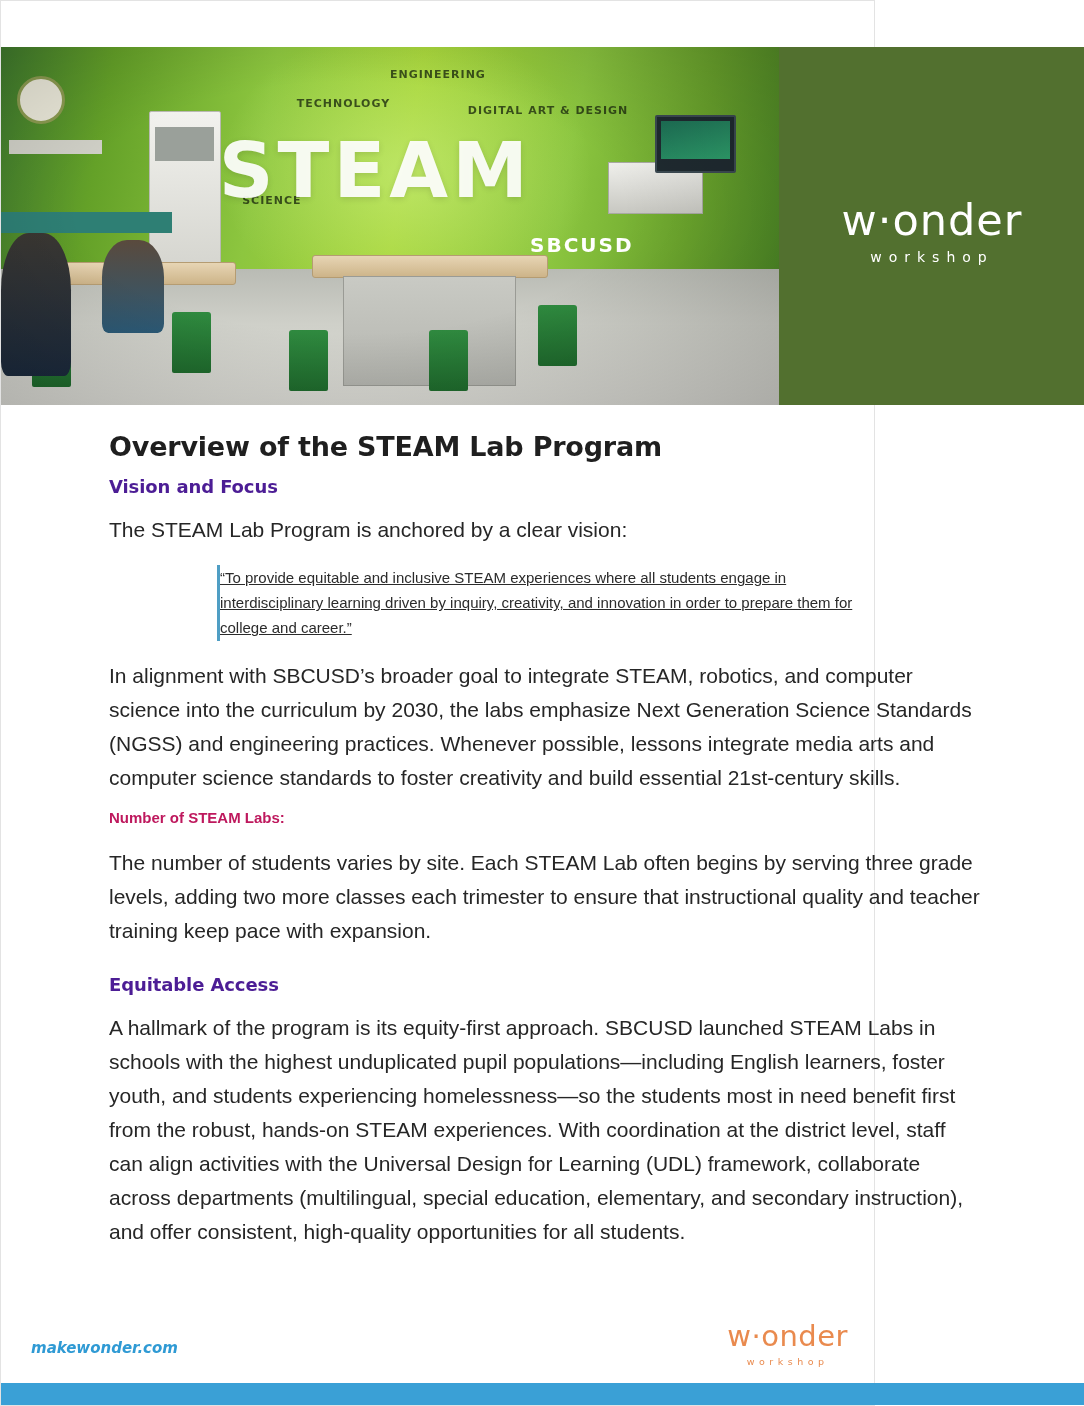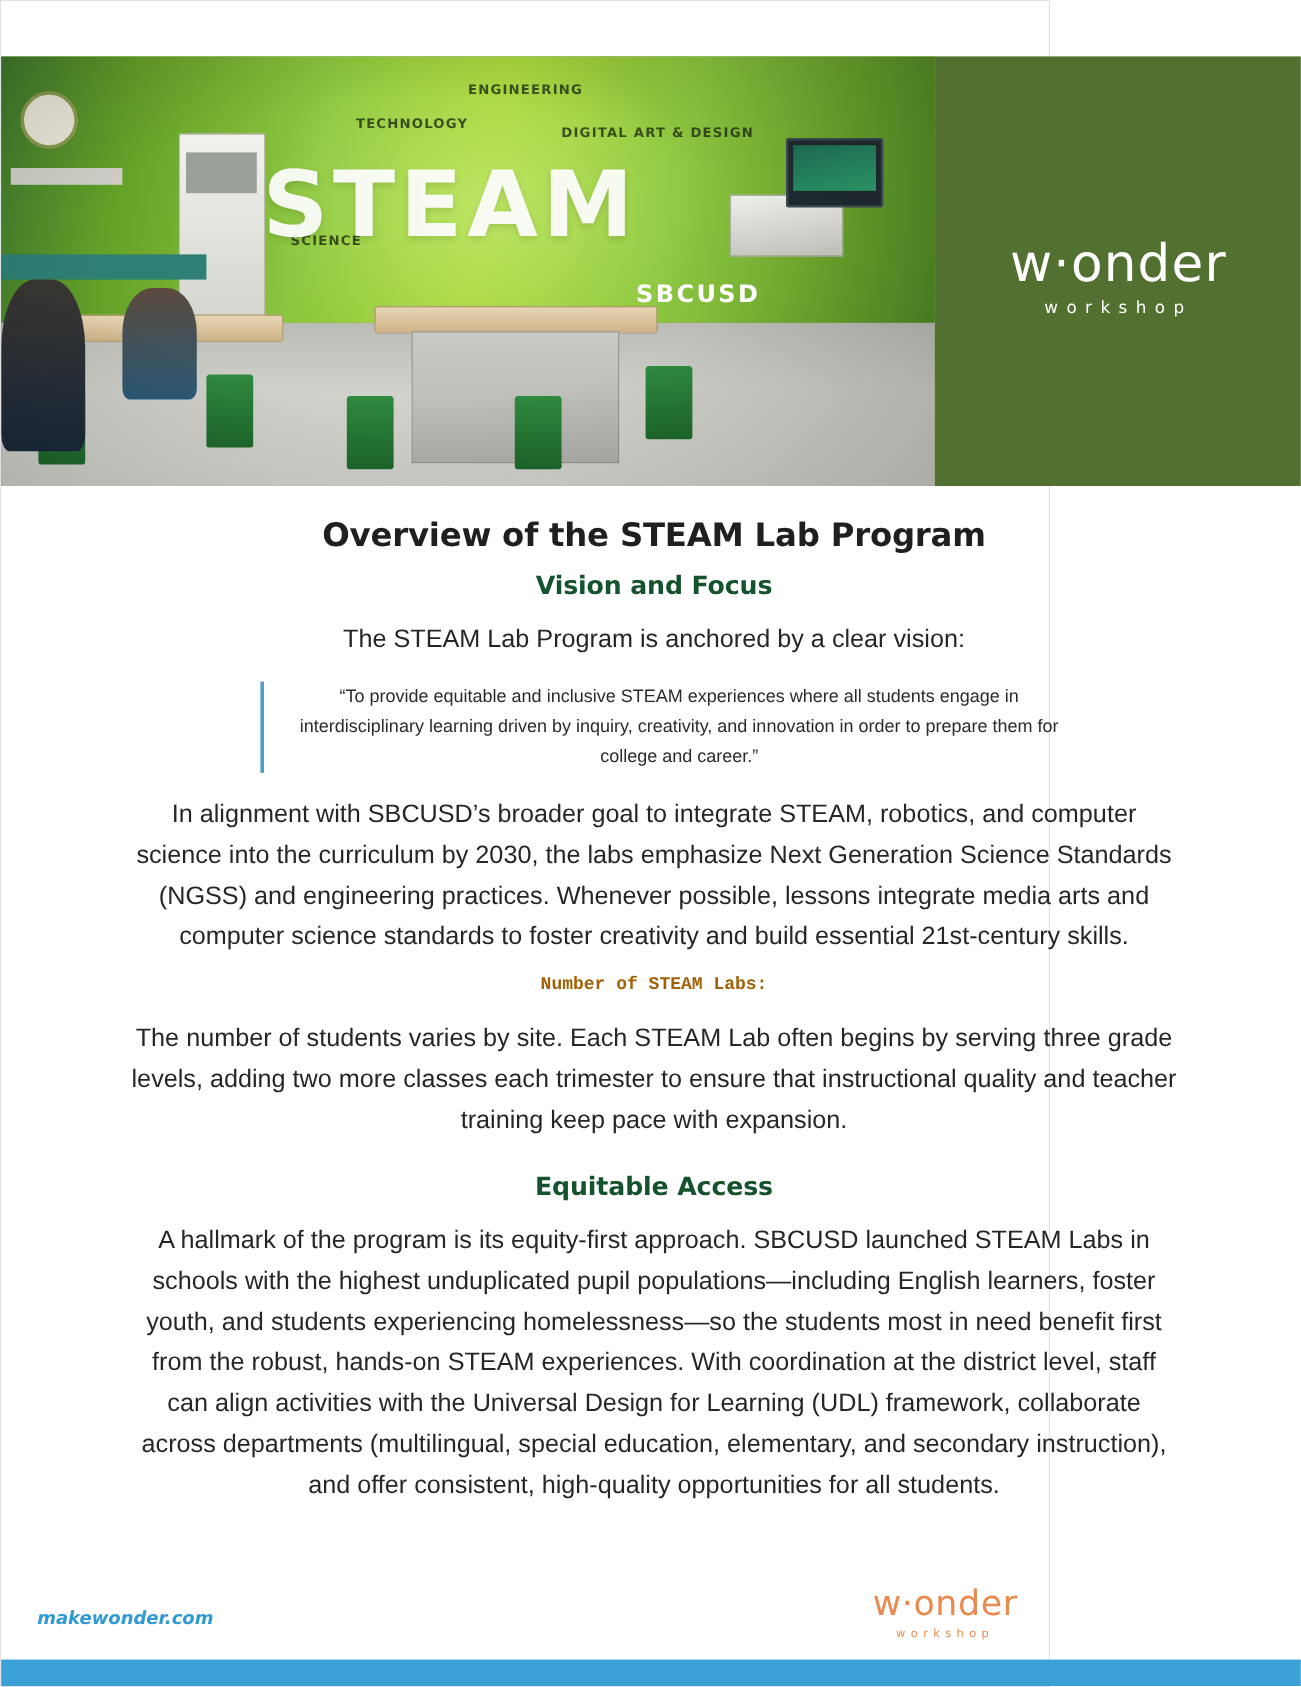--- a/index.html
+++ b/index.html
@@ -226,59 +226,58 @@
     letter-spacing: 7px;
     font-weight: 400;
   }
 
   
   .content {
     position: absolute;
     left: 108px;
     top: 430px;
     width: 872px;
-    text-align: center;
   }
   h1.doc-title {
     font-family: "DejaVu Sans", sans-serif;
     font-size: 27px;
     font-weight: 700;
     color: #1f1f1f;
     margin: 0 0 14px 0;
     letter-spacing: -0.2px;
   }
   h2.section {
     font-family: "DejaVu Sans", sans-serif;
-    font-size: 21px;
-    font-weight: 700;
-    color: #14532d;
+    font-size: 18px;
+    font-weight: 700;
+    color: #4c1d95;
     margin: 26px 0 16px 0;
     letter-spacing: -0.1px;
   }
   h2.section.first { margin-top: 0; }
   p.body {
     font-size: 21px;
     line-height: 1.62;
     margin: 0 0 14px 0;
     color: #262626;
   }
   .quote {
     margin: 18px 0 18px 108px;
-    padding-left: 16px;
     border-left: 3px solid #4f9ec4;
     font-size: 15px;
     line-height: 1.68;
     color: #2b2b2b;
     max-width: 660px;
+    text-decoration: underline;
   }
   .subhead {
-    font-family: Liberation Mono, monospace;
+    font-family: Liberation Sans, sans-serif;
     font-weight: 700;
     font-size: 15px;
-    color: #a16207;
+    color: #be185d;
     margin: 0 0 2px 0;
   }
   .block { margin-bottom: 20px; }
   .block p.body { margin-bottom: 0; }
 
   
   .footer-link {
     position: absolute;
     left: 30px;
     bottom: 48px;

